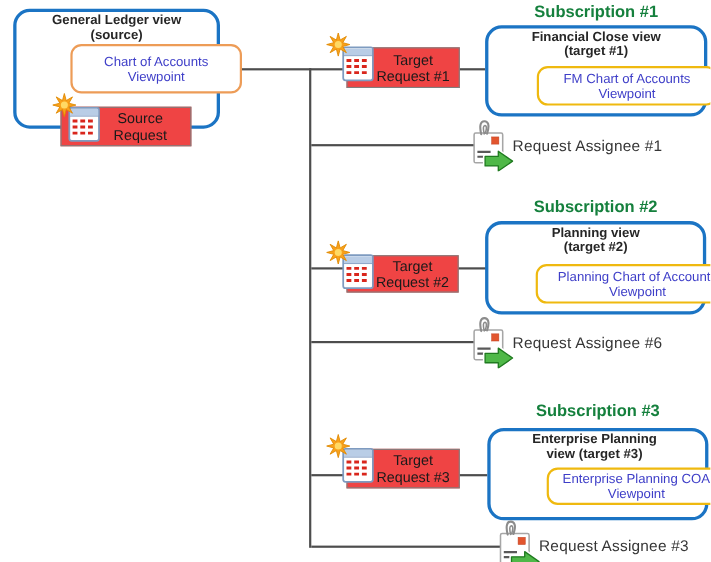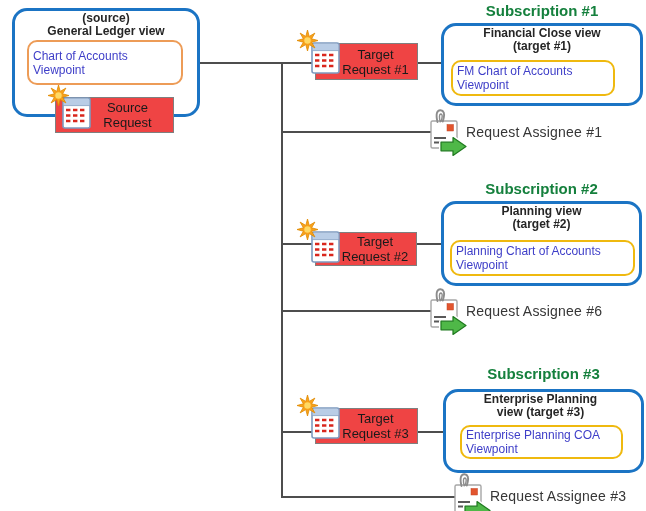--- a/index.html
+++ b/index.html
@@ -14,22 +14,22 @@
   .view-box{
     position:absolute;background:#fff;border:3px solid var(--blue,#1b74c4);
     border-radius:15px;z-index:2;box-sizing:border-box;
   }
   .view-title{
     position:absolute;font-weight:bold;font-size:12px;line-height:13px;
     text-align:center;color:var(--heading,#262626);z-index:3;white-space:nowrap;
   }
   .viewpoint-box{
     position:absolute;background:#fff;border-radius:10px;z-index:3;box-sizing:border-box;
-    display:flex;align-items:center;justify-content:center;text-align:left;
-    font-size:12px;line-height:14px;color:var(--vptext,#3e3ec8);padding:2px 4px;
+    display:flex;align-items:center;justify-content:center;text-align:center;
+    font-size:12px;line-height:14px;color:var(--vptext,#3e3ec8);padding:2px 4px;margin-left:37px;
   }
   .vp-orange{border:2px solid var(--orange,#ed9c57);}
   .vp-gold{border:2px solid var(--gold,#efb90f);}
   .sub-title{
     position:absolute;font-weight:bold;font-size:15px;color:#15803d;
     text-align:center;z-index:3;white-space:nowrap;
   }
   .request-box{
     position:absolute;background:#ef4444;border:1.5px solid #7f7f7f;z-index:4;
     box-sizing:border-box;display:flex;flex-direction:column;align-items:center;
@@ -82,22 +82,22 @@
   <div class="hline" style="left:283px;top:131px;width:150px;"></div>
   <div class="hline" style="left:283px;top:243px;width:32px;"></div>
   <div class="hline" style="left:416px;top:243px;width:26px;"></div>
   <div class="hline" style="left:283px;top:310px;width:150px;"></div>
   <div class="hline" style="left:283px;top:431px;width:32px;"></div>
   <div class="hline" style="left:417px;top:431px;width:26px;"></div>
   <div class="hline" style="left:283px;top:496px;width:174px;"></div>
 
   <div class="view-box" style="left:12px;top:8px;width:188px;height:109px;"></div>
   <div class="view-title" style="left:12px;top:12px;width:188px;">
+    <span class="l1">General Ledger view</span>
     <span class="l1">(source)</span>
-    <span class="l1">General Ledger view</span>
   </div>
   <div class="viewpoint-box vp-orange" style="left:27px;top:40px;width:156px;height:45px;">
     <span>Chart of Accounts Viewpoint</span>
   </div>
   <div class="request-box" style="left:55px;top:97px;width:119px;height:36px;padding-left:26px;">
     <span>Source</span>
     <span>Request</span>
   </div>
   <svg class="req-icon" style="left:47px;top:84px;" width="46" height="46">
       <use href="#sym-request"></use>

